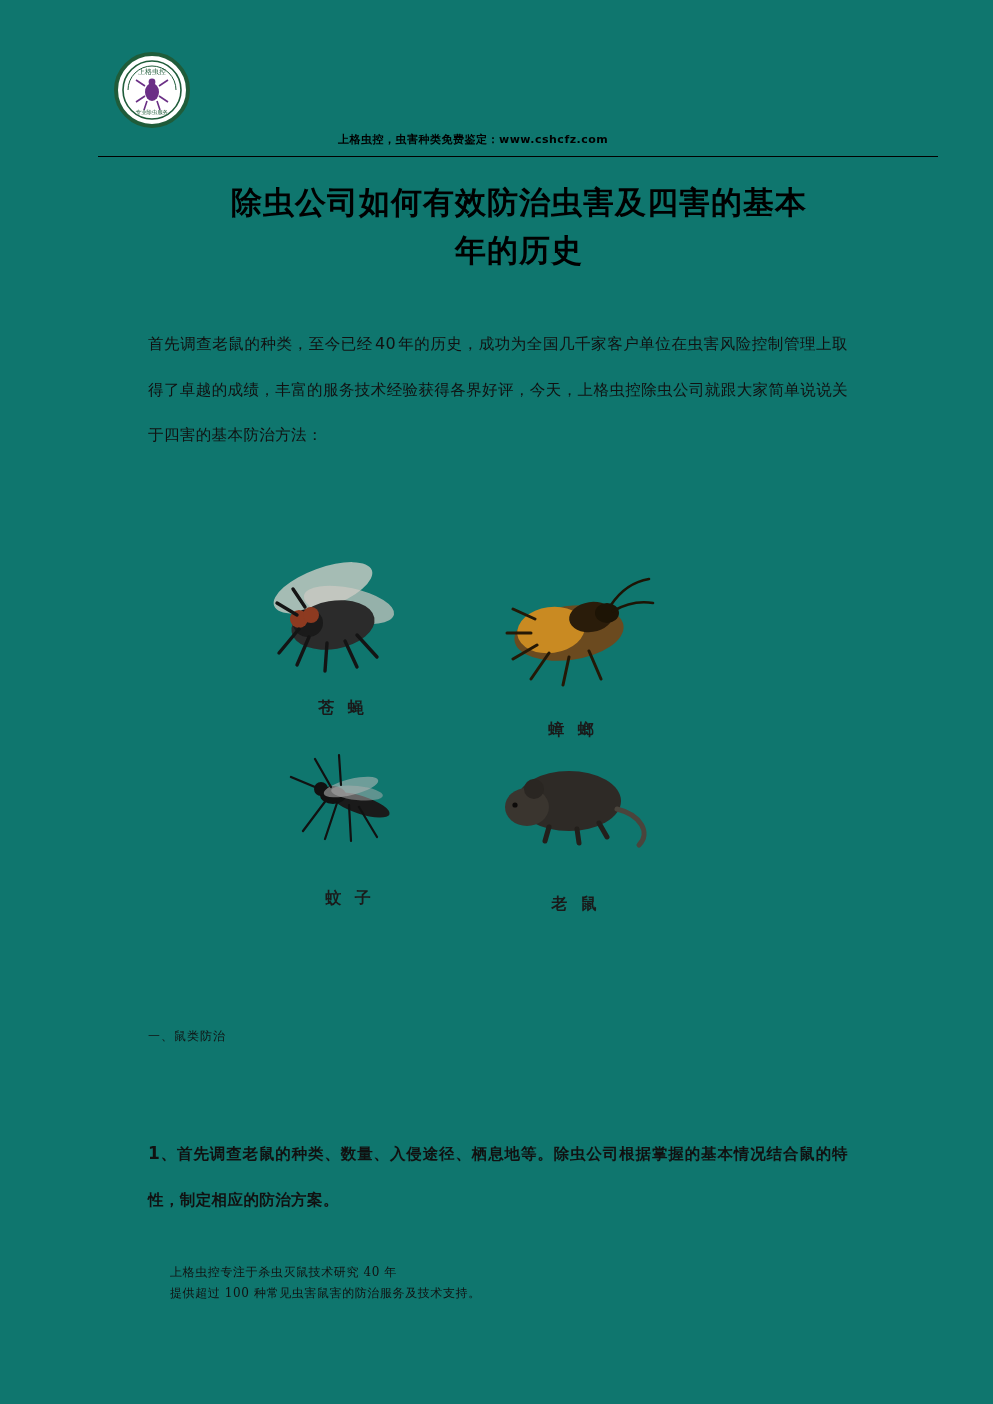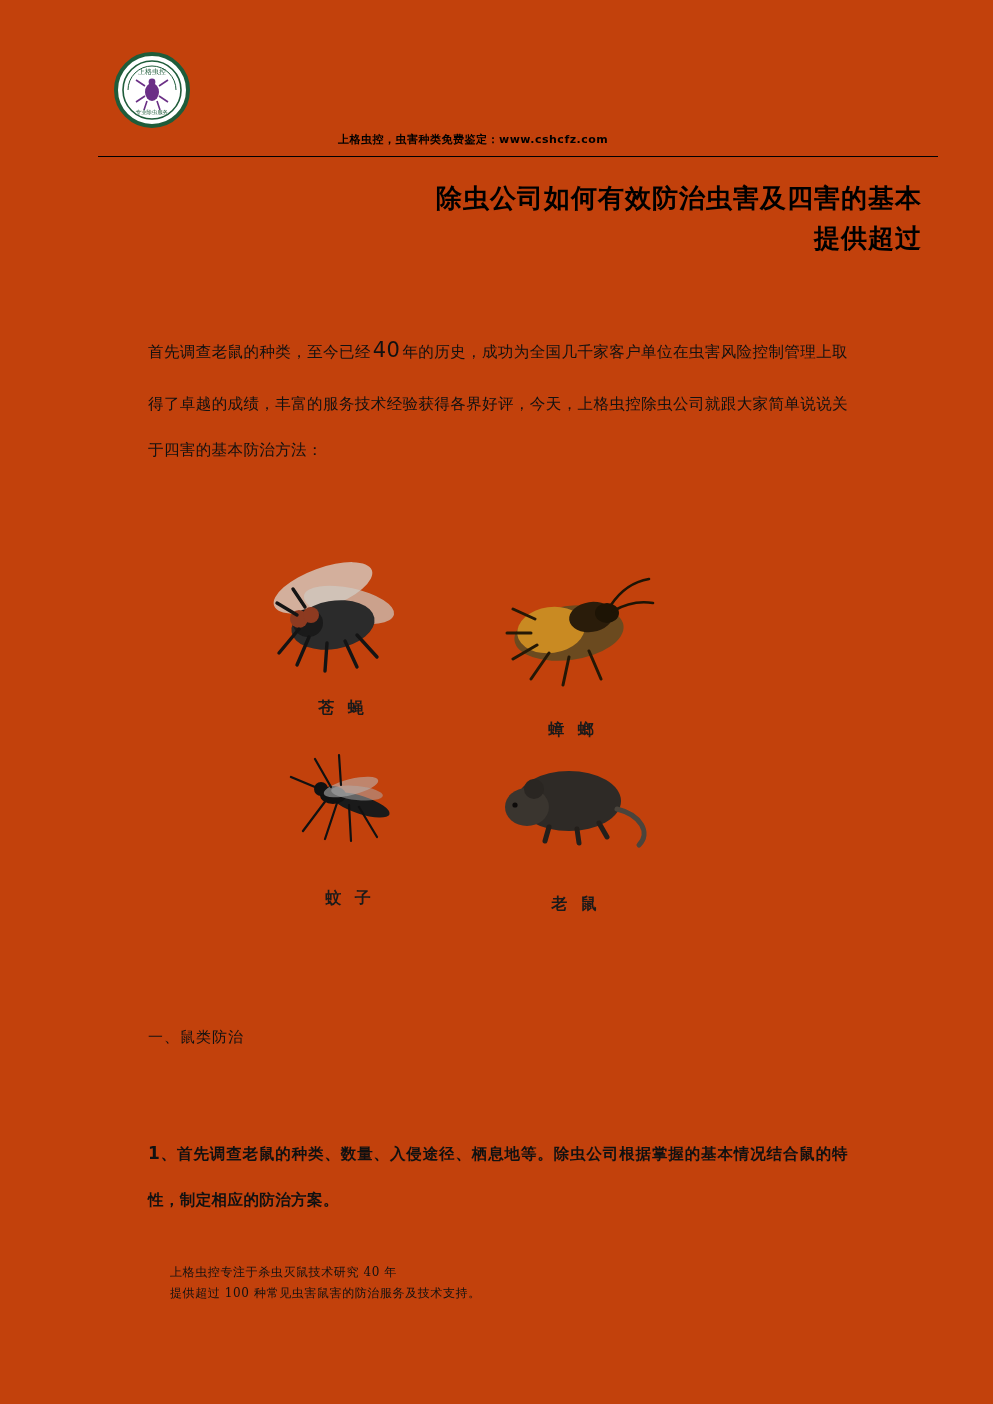--- a/index.html
+++ b/index.html
@@ -9,21 +9,21 @@
   }
   body {
     font-family: "DejaVu Sans", "Liberation Sans", sans-serif;
     color: #000000;
   }
   .page {
     position: relative;
     width: 993px;
     height: 1404px;
     margin: 0 auto;
-    background: #c2410c;
+    background: #0f766e;
     overflow: hidden;
   }
 
   
   .header {
     position: absolute;
     left: 98px;
     top: 52px;
     width: 840px;
     height: 105px;
@@ -52,45 +52,45 @@
     left: 0;
     top: 104px;
     width: 840px;
     height: 0;
     border-top: 1.5px solid #000000;
   }
 
   
   .title {
     position: absolute;
-    left: 82px;
+    left: 99px;
     top: 178px;
     width: 840px;
-    text-align: right;
-    font-size: 26px;
+    text-align: center;
+    font-size: 31px;
     font-weight: bold;
     line-height: 1.55;
     letter-spacing: 1px;
     color: #000;
   }
 
   
   .intro {
     position: absolute;
     left: 148px;
     top: 320px;
     width: 700px;
     font-size: 15.5px;
     line-height: 2.95;
     color: #111;
     text-align: justify;
     letter-spacing: 0.4px;
   }
   .intro .num {
-    font-size: 21px;
+    font-size: 16px;
     padding: 0 2px;
   }
 
   
   .figure {
     position: absolute;
     left: 228px;
     top: 548px;
     width: 430px;
     height: 345px;
@@ -112,21 +112,21 @@
   .rat-cell   { left: 248px; top: 196px; width: 200px; }
 
   .art { position: relative; height: 150px; }
   .art svg { display: block; margin: 0 auto; }
 
   
   .sec-title {
     position: absolute;
     left: 148px;
     top: 1028px;
-    font-size: 15px;
+    font-size: 12px;
     letter-spacing: 1px;
     color: #111;
   }
   .item {
     position: absolute;
     left: 148px;
     top: 1128px;
     width: 700px;
     font-size: 15.5px;
     line-height: 2.95;
@@ -171,21 +171,21 @@
         <text x="38" y="62" text-anchor="middle" font-size="5.4" fill="#1f5c3a" font-family="DejaVu Sans, sans-serif">专业除虫服务</text>
       </svg>
     </div>
 
     <div class="header-text">上格虫控，虫害种类免费鉴定：www.cshcfz.com</div>
     <div class="header-rule"></div>
   </div>
 
   <div class="title">
     <div>除虫公司如何有效防治虫害及四害的基本</div>
-    <div>提供超过</div>
+    <div>年的历史</div>
   </div>
 
   <div class="intro">
     <span>首先调查老鼠的种类，至今已经</span><span class="num">40</span><span>年的历史，成功为全国几千家客户单位在虫害风险控制管理上取得了卓越的成绩，丰富的服务技术经验获得各界好评，今天，上格虫控除虫公司就跟大家简单说说关于四害的基本防治方法：</span>
   </div>
 
   <div class="figure">
 
     <div class="pest-cell fly-cell">
       <div class="art">

